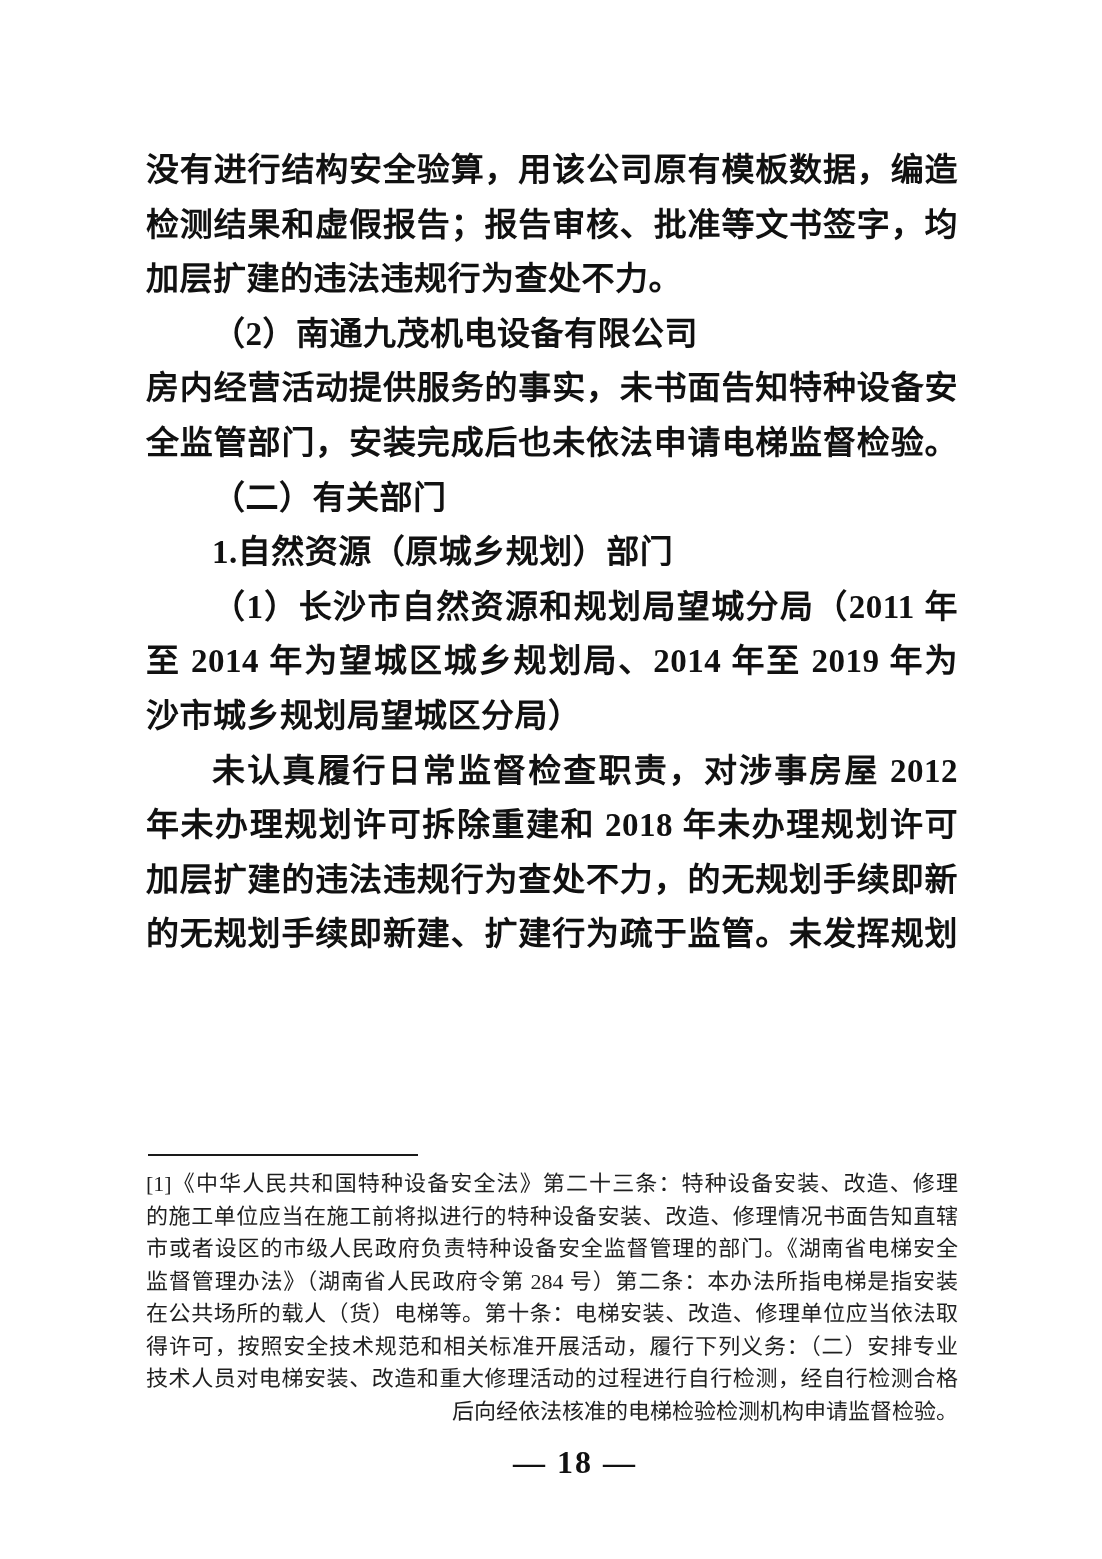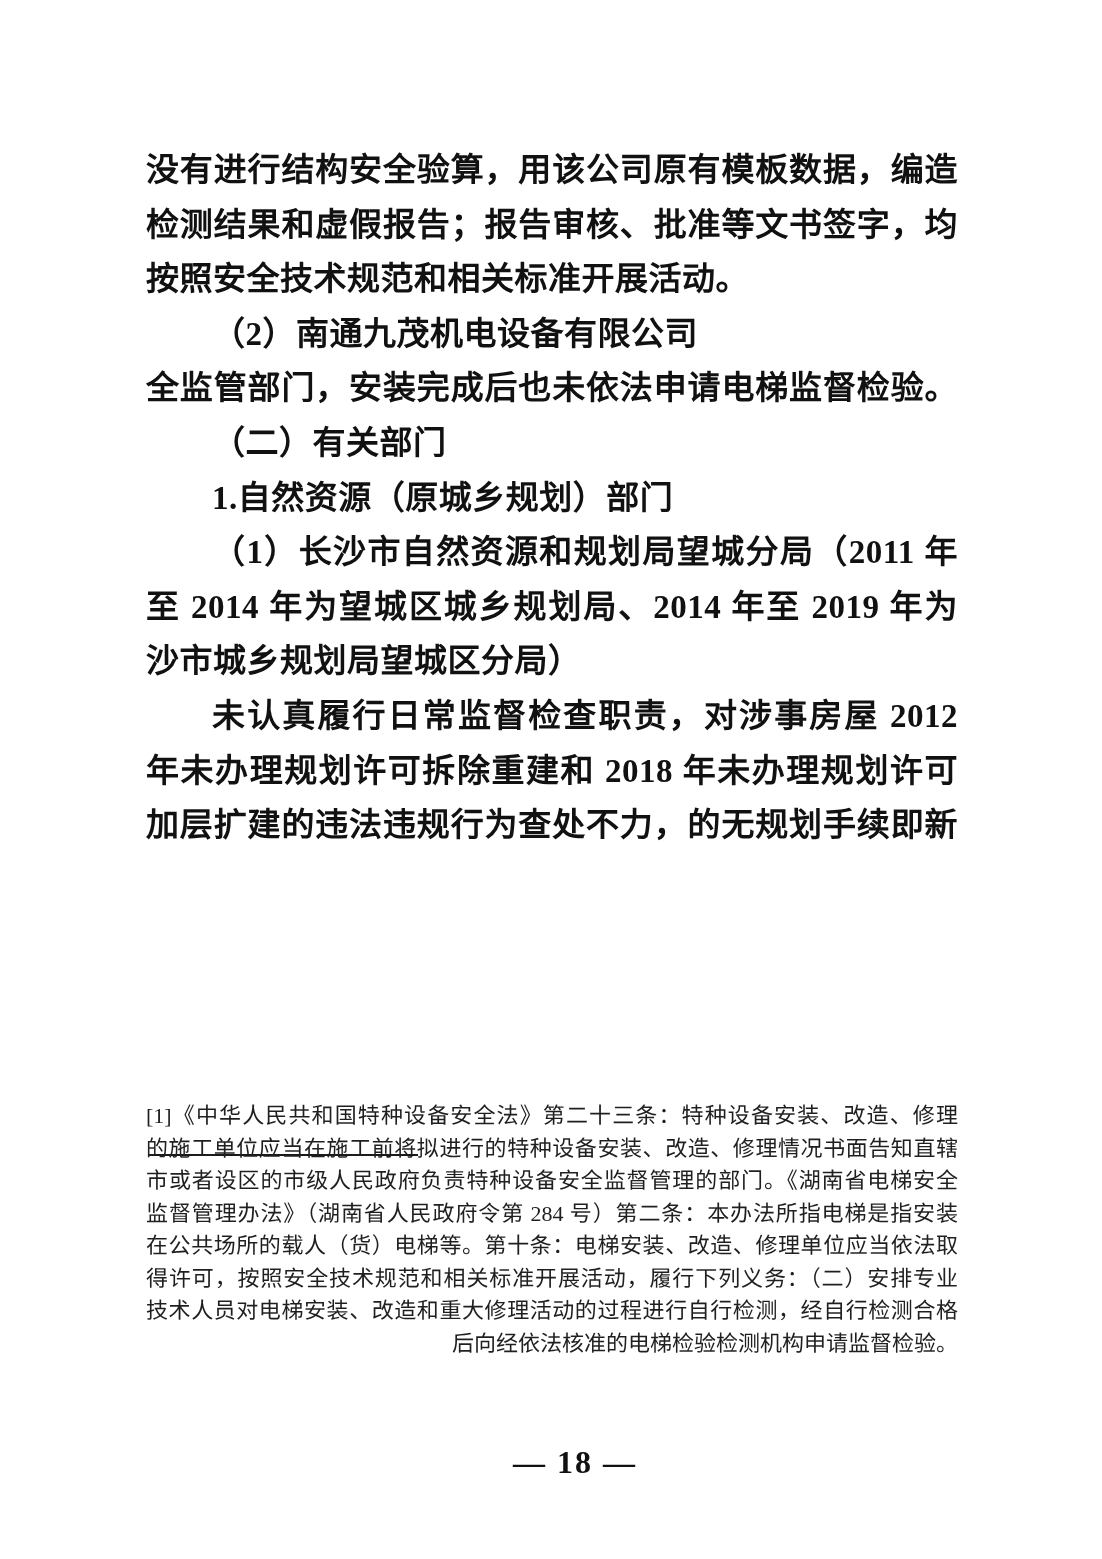--- a/index.html
+++ b/index.html
@@ -51,21 +51,21 @@
     position: absolute;
     left: 148px;
     top: 1154px;
     width: 270px;
     height: 2px;
     background: #1a1a1a;
   }
   .footnotes {
     position: absolute;
     left: 146px;
-    top: 1100px;
+    top: 1168px;
     width: 812px;
     font-size: 22px;
     font-weight: 400;
     line-height: 32.5px;
     color: #1f1f1f;
   }
   .fline {
     height: 32.5px;
     overflow: hidden;
     text-align: right;
@@ -88,31 +88,33 @@
   }
 </style>
 </head>
 <body>
 
 <div class="page">
 
   <div class="body-text" id="body-text">
       <div class="bline just">没有进行结构安全验算，用该公司原有模板数据，编造</div>
       <div class="bline just">检测结果和虚假报告；报告审核、批准等文书签字，均</div>
-      <div class="bline">按照安全技术规范和相关标准开展活动。</div>
+      <div class="bline">加层扩建的违法违规行为查处不力。</div>
       <div class="bline ind">（2）南通九茂机电设备有限公司</div>
+      <div class="bline just">房内经营活动提供服务的事实，未书面告知特种设备安</div>
       <div class="bline just">全监管部门，安装完成后也未依法申请电梯监督检验。</div>
       <div class="bline ind">（二）有关部门</div>
       <div class="bline ind">1.自然资源（原城乡规划）部门</div>
       <div class="bline just ind">（1）长沙市自然资源和规划局望城分局（2011 年</div>
       <div class="bline just">至 2014 年为望城区城乡规划局、2014 年至 2019 年为长</div>
       <div class="bline">沙市城乡规划局望城区分局）</div>
       <div class="bline just ind">未认真履行日常监督检查职责，对涉事房屋 2012</div>
       <div class="bline just">年未办理规划许可拆除重建和 2018 年未办理规划许可</div>
       <div class="bline just">加层扩建的违法违规行为查处不力，的无规划手续即新建</div>
+      <div class="bline just">的无规划手续即新建、扩建行为疏于监管。未发挥规划</div>
     </div>
 
   <div class="footnote-sep"></div>
 
   <div class="footnotes" id="footnotes">
       <div class="fline just">[1]《中华人民共和国特种设备安全法》第二十三条：特种设备安装、改造、修理</div>
       <div class="fline just">的施工单位应当在施工前将拟进行的特种设备安装、改造、修理情况书面告知直辖</div>
       <div class="fline just">市或者设区的市级人民政府负责特种设备安全监督管理的部门。《湖南省电梯安全</div>
       <div class="fline just">监督管理办法》（湖南省人民政府令第 284 号）第二条：本办法所指电梯是指安装</div>
       <div class="fline just">在公共场所的载人（货）电梯等。第十条：电梯安装、改造、修理单位应当依法取</div>

